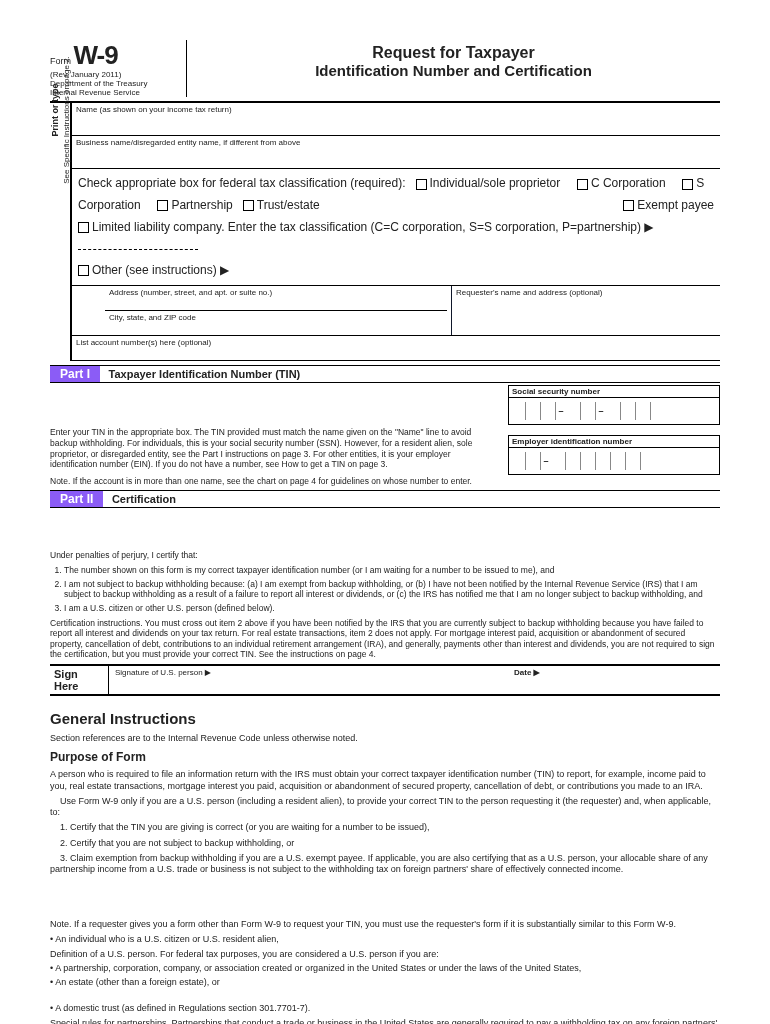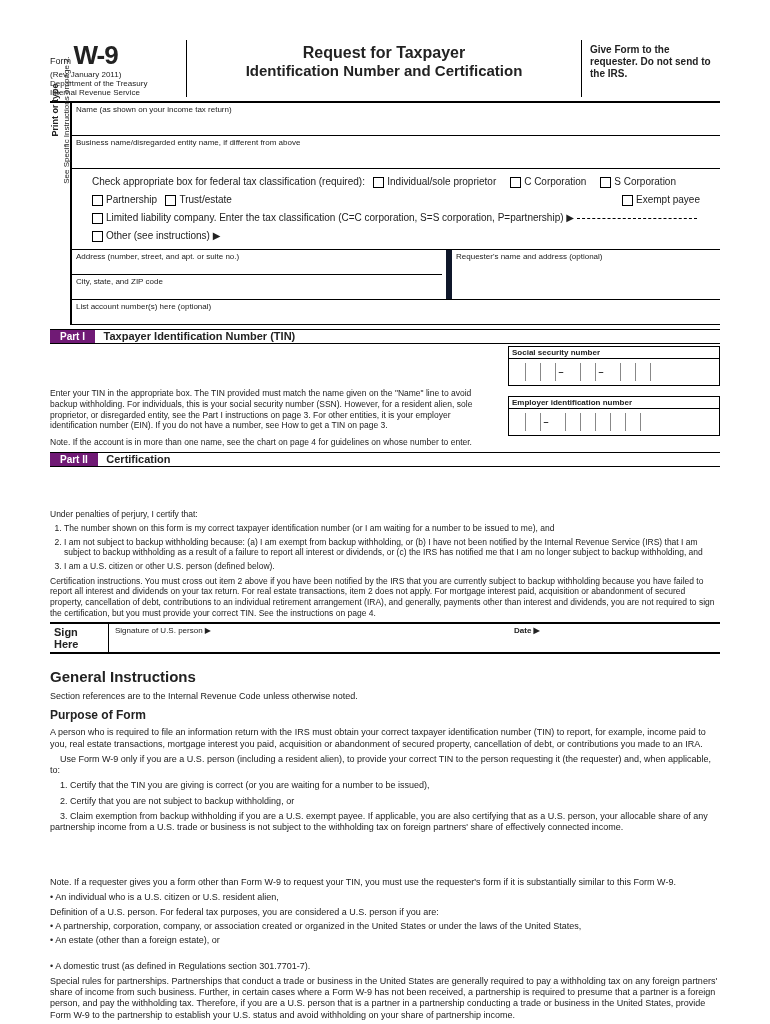--- a/index.html
+++ b/index.html
@@ -11,21 +11,21 @@
 .header-left .meta{font-size:8px;line-height:1.1;}
 .header-center{flex:1;text-align:center;padding:4px 10px;}
 .header-center .t1{font-size:16px;font-weight:900;}
 .header-center .t2{font-size:15px;font-weight:900;}
 .header-right{width:130px;border-left:1px solid #000;padding-left:8px;font-size:10px;font-weight:bold;line-height:1.2;padding-top:4px;}
 .block{border-left:2px solid #000;margin-left:20px;}
 .vtext{position:absolute;left:50px;top:210px;transform:rotate(-90deg);transform-origin:left top;font-size:9px;font-weight:bold;width:200px;text-align:center;}
 .vtext2{position:absolute;left:62px;top:220px;transform:rotate(-90deg);transform-origin:left top;font-size:8px;width:200px;text-align:center;}
 .row{border-bottom:1px solid #000;padding:2px 4px;min-height:20px;font-size:8px;}
 .row-tall{min-height:28px;}
-.part-hdr{background:#701a75;color:#fff;display:inline-block;padding:1px 10px;font-size:10px;font-weight:bold;}
+.part-hdr{background:#8b5cf6;color:#fff;display:inline-block;padding:1px 10px;font-size:12px;font-weight:bold;}
 .part-title{font-size:11px;font-weight:bold;display:inline-block;margin-left:6px;}
 .part-bar{border-top:1px solid #000;border-bottom:1px solid #000;margin-top:4px;}
 .body-text{font-size:8.5px;line-height:1.25;margin-top:42px;}
 .cbox{display:inline-block;width:9px;height:9px;border:1px solid #000;vertical-align:middle;margin-right:3px;}
 .tin-flex{display:flex;gap:10px;margin-top:2px;}
 .tin-left{flex:1;}
 .tin-box{border:1px solid #000;width:210px;}
 .tin-box-hdr{font-size:8px;font-weight:bold;padding:1px 3px;border-bottom:1px solid #000;}
 .tin-cells{display:flex;padding:4px 2px;height:18px;}
 .cell{width:14px;border-right:1px solid #888;}
@@ -36,23 +36,23 @@
 h2{font-size:15px;font-weight:900;margin:6px 0 4px 0;}
 h3{font-size:12px;font-weight:900;margin:6px 0 4px 0;}
 .footer{display:flex;justify-content:space-between;border-top:1px solid #000;margin-top:8px;padding-top:3px;font-size:8px;}
 .sign-row{display:flex;border-top:2px solid #000;border-bottom:2px solid #000;margin-top:4px;}
 .sign-left{width:50px;font-size:11px;font-weight:bold;padding:2px 4px;border-right:1px solid #000;line-height:1.1;}
 .sign-mid{flex:1;padding:2px 6px;font-size:8px;}
 .sign-right{width:200px;padding:2px 6px;font-size:8px;font-weight:bold;}
 ol.cert{padding-left:14px;margin:4px 0;}
 ol.cert li{margin-bottom:3px;}
 .req-split{display:flex;}
-.req-split>div:first-child{flex:1;border-right:6px solid #0f172a;padding-right:4px;}
+.req-split>div:first-child{flex:1;border-right:1px solid #0f172a;padding-right:4px;padding-left:33px;}
 .req-split>div:last-child{width:260px;padding-left:4px;}
-.class-row{padding:4px 20px;font-size:10px;line-height:1.8;}
+.class-row{padding:4px 6px;font-size:12px;line-height:1.8;}
 .dashed{border-bottom:1px dashed #000;display:inline-block;width:120px;vertical-align:middle;}
 </style>
 </head>
 <body>
 
 <div class="page">
   <div class="vtext">Print or type</div>
   <div class="vtext2">See Specific Instructions on page 2.</div>
 
   <div class="header">
@@ -60,21 +60,20 @@
       <span class="form-word">Form</span>
       <span class="form-num">W-9</span>
       <div class="meta">(Rev. January 2011)</div>
       <div class="meta">Department of the Treasury</div>
       <div class="meta">Internal Revenue Service</div>
     </div>
     <div class="header-center">
       <div class="t1">Request for Taxpayer</div>
       <div class="t2">Identification Number and Certification</div>
     </div>
-    <div class="header-right">Give Form to the requester. Do not send to the IRS.</div>
   </div>
 
   <div class="block">
     <div class="row row-tall">Name (as shown on your income tax return)</div>
     <div class="row row-tall">Business name/disregarded entity name, if different from above</div>
     <div class="row class-row">
       <div style="display:inline;">Check appropriate box for federal tax classification (required):</div>
       &nbsp;&nbsp;<span class="cbox"></span><span>Individual/sole proprietor</span>
       &nbsp;&nbsp;&nbsp;&nbsp;<span class="cbox"></span><span>C Corporation</span>
       &nbsp;&nbsp;&nbsp;&nbsp;<span class="cbox"></span><span>S Corporation</span>

